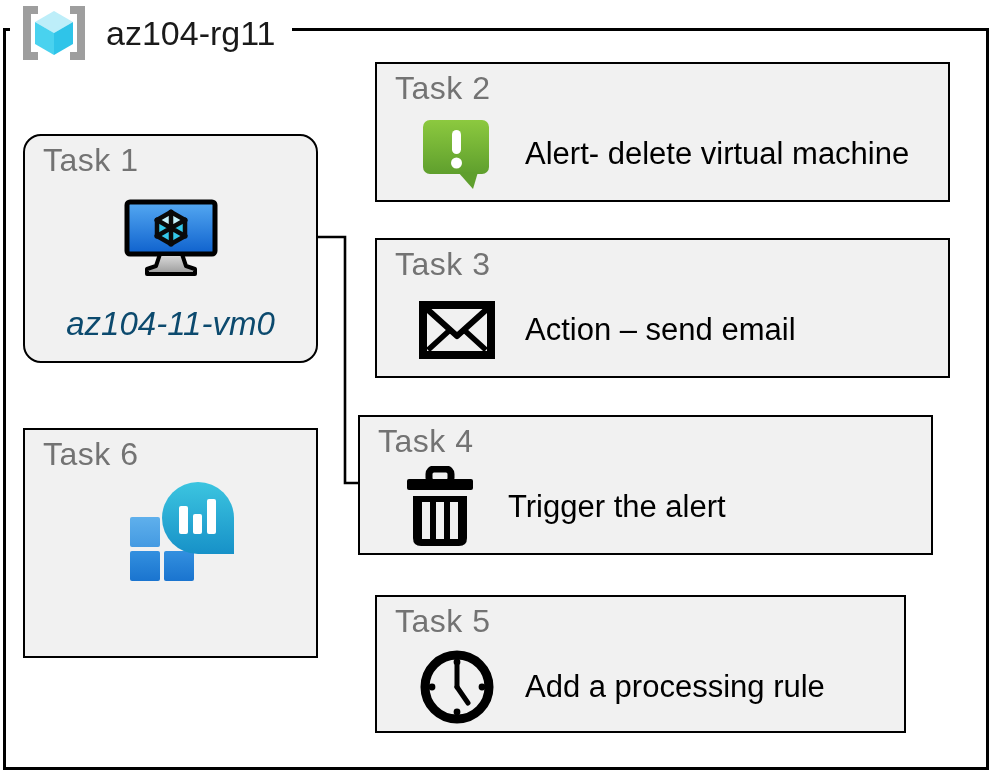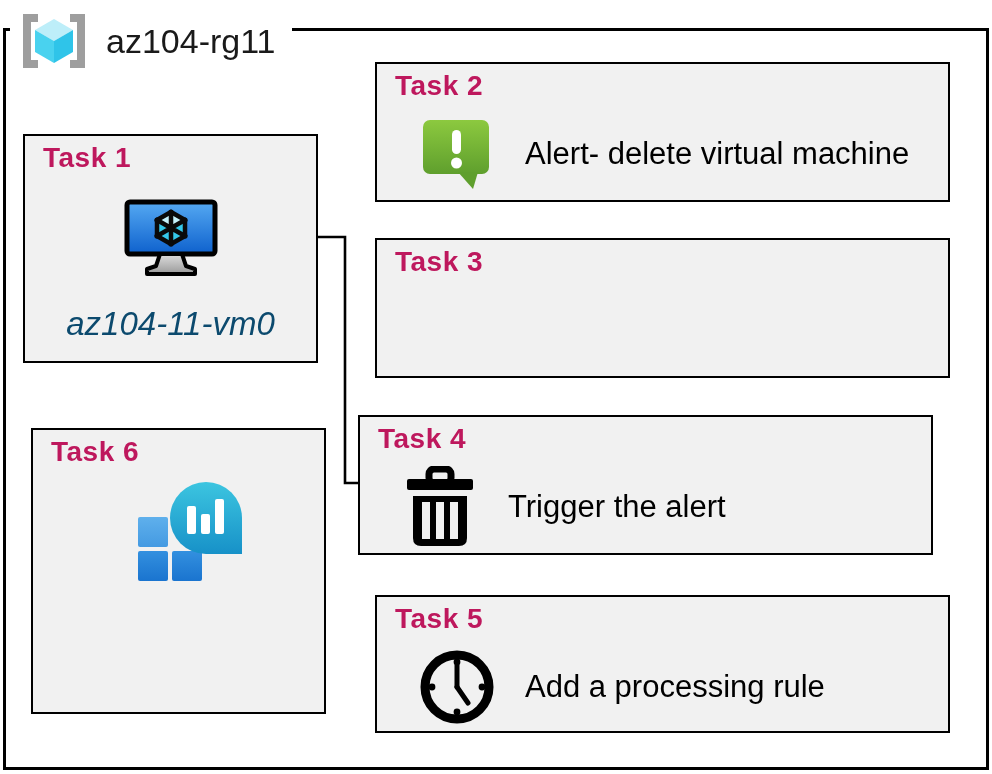--- a/index.html
+++ b/index.html
@@ -6,30 +6,30 @@
   .canvas {
     position:relative; width:992px; height:774px; background:#ffffff;
     font-family:"Liberation Sans", sans-serif; overflow:hidden;
   }
   .outer-border {
     position:absolute; left:3px; top:28px; width:986px; height:742px;
     border:3px solid #000; box-sizing:border-box; background:#fff;
   }
   .legend {
     position:absolute; left:10px; top:0; height:58px; display:flex;
-    align-items:center; gap:14px; background:#ffffff; padding:12px 16px 0 6px; z-index:3;
+    align-items:center; gap:14px; background:#ffffff; padding:4px 16px 0 6px; z-index:3;
   }
   .legend-title { font-size:34px; color:#1a1a1a; white-space:nowrap; }
   .task-box {
     position:absolute; background:#f1f1f1; border:2.5px solid #000;
     box-sizing:border-box; z-index:2;
   }
   .task-title {
-    position:absolute; left:18px; top:6px; font-weight:bold;
-    font-size:28px; color:#be185d; letter-spacing:0.5px;
+    position:absolute; left:18px; top:6px; font-weight:normal;
+    font-size:32px; color:#737373; letter-spacing:0.5px;
   }
   .task-row {
     position:absolute; left:36px; right:12px; top:44px; height:92px;
     display:flex; align-items:center;
   }
   .icon-slot { width:88px; display:flex; justify-content:center; align-items:center; }
   .task-label { font-size:31px; color:#000000; margin-left:24px; white-space:nowrap; }
   .caption {
     position:absolute; left:0; right:0; bottom:18px; text-align:center;
     font-size:33px; color:#0c4a6e; white-space:nowrap;font-style:italic;
@@ -55,21 +55,21 @@
         <path d="M22 5 L11 5 L11 51 L22 51" fill="none" stroke="#9e9e9e" stroke-width="8"></path>
         <path d="M54 5 L65 5 L65 51 L54 51" fill="none" stroke="#9e9e9e" stroke-width="8"></path>
         <polygon points="38,6 57,17 38,28 19,17" fill="#bdeef9"></polygon>
         <polygon points="19,17 38,28 38,50 19,39" fill="#49d2ef"></polygon>
         <polygon points="38,28 57,17 57,39 38,50" fill="#2fc4e9"></polygon>
       </svg>
     </span>
     <span class="legend-title">az104-rg11</span>
   </div>
 
-  <div class="task-box" style="left:23px; top:134px; width:295px; height:229px;">
+  <div class="task-box" style="left:23px; top:134px; width:295px; height:229px;border-radius:18px;">
     <div class="task-title">Task 1</div>
     <span class="abs" style="left:99px; top:63px;">
       <svg width="94" height="78" viewBox="0 0 94 78">
         <defs>
           <linearGradient id="gScreen" x1="0" y1="0" x2="0" y2="1">
             <stop offset="0" stop-color="#55a9f2"></stop>
               <stop offset="1" stop-color="#0e61cd"></stop>
           </linearGradient>
           <linearGradient id="gStand" x1="0" y1="0" x2="0" y2="1">
             <stop offset="0" stop-color="#dedede"></stop>
@@ -90,21 +90,21 @@
           <circle cx="47" cy="45" r="2.6"></circle>
             <circle cx="33" cy="37" r="2.6"></circle>
             <circle cx="33" cy="21" r="2.6"></circle>
         </g>
         <path d="M36 55 L58 55 L62 67 L71 70 L71 75 L23 75 L23 70 L32 67 Z" fill="url(#gStand)" stroke="#000" stroke-width="4" stroke-linejoin="round"></path>
       </svg>
     </span>
     <div class="caption">az104-11-vm0</div>
   </div>
 
-  <div class="task-box" style="left:31px; top:428px; width:295px; height:286px;">
+  <div class="task-box" style="left:23px; top:428px; width:295px; height:230px;">
     <div class="task-title">Task 6</div>
     <span class="abs" style="left:103px; top:50px;">
       <svg width="112" height="106" viewBox="0 0 112 106">
         <defs>
           <linearGradient id="gTeal" x1="0" y1="0" x2="0" y2="1">
             <stop offset="0" stop-color="#3cc5e0"></stop>
               <stop offset="1" stop-color="#1791c8"></stop>
           </linearGradient>
           <linearGradient id="gSq1" x1="0" y1="0" x2="0" y2="1">
             <stop offset="0" stop-color="#5fb0ec"></stop>
@@ -142,40 +142,50 @@
           <rect x="31" y="14" width="9" height="24" rx="4.5" fill="#fff"></rect>
           <circle cx="35.5" cy="47" r="5.5" fill="#fff"></circle>
         </svg>
       </span>
       <span class="task-label">Alert- delete virtual machine</span>
     </div>
   </div>
 
   <div class="task-box" style="left:375px; top:238px; width:575px; height:140px;">
     <div class="task-title">Task 3</div>
+    <div class="task-row">
+      <span class="icon-slot">
+        <svg width="76" height="58" viewBox="0 0 76 58">
+          <rect x="4" y="4" width="68" height="50" fill="#f1f1f1" stroke="#000" stroke-width="8"></rect>
+          <path d="M9 49 L32 28 M67 49 L44 28" stroke="#000" stroke-width="5.5" fill="none"></path>
+          <path d="M8 8 L38 35 L68 8" stroke="#000" stroke-width="6" fill="none" stroke-linejoin="round"></path>
+        </svg>
+      </span>
+      <span class="task-label">Action – send email</span>
+    </div>
   </div>
 
   <div class="task-box" style="left:358px; top:415px; width:575px; height:140px;">
     <div class="task-title">Task 4</div>
     <div class="task-row">
       <span class="icon-slot">
         <svg width="70" height="82" viewBox="0 0 70 82">
           <rect x="24" y="3" width="22" height="14" rx="5" fill="none" stroke="#000" stroke-width="7"></rect>
           <rect x="2" y="13" width="66" height="11" rx="2" fill="#000"></rect>
           <path d="M8 30 L62 30 L62 72 Q62 80 54 80 L16 80 Q8 80 8 72 Z" fill="#000"></path>
           <rect x="17" y="36" width="8" height="37" fill="#f1f1f1"></rect>
           <rect x="31" y="36" width="8" height="37" fill="#f1f1f1"></rect>
           <rect x="45" y="36" width="8" height="37" fill="#f1f1f1"></rect>
         </svg>
       </span>
       <span class="task-label">Trigger the alert</span>
     </div>
   </div>
 
-  <div class="task-box" style="left:375px; top:595px; width:575px; height:138px;">
+  <div class="task-box" style="left:375px; top:595px; width:531px; height:138px;">
     <div class="task-title">Task 5</div>
     <div class="task-row">
       <span class="icon-slot">
         <svg width="80" height="80" viewBox="0 0 80 80">
           <circle cx="40" cy="40" r="32" fill="none" stroke="#000" stroke-width="9"></circle>
           <circle cx="40" cy="15" r="3.4" fill="#000"></circle>
           <circle cx="65" cy="40" r="3.4" fill="#000"></circle>
           <circle cx="40" cy="65" r="3.4" fill="#000"></circle>
           <circle cx="15" cy="40" r="3.4" fill="#000"></circle>
           <path d="M40 40 L40 18" stroke="#000" stroke-width="5" stroke-linecap="round"></path>

